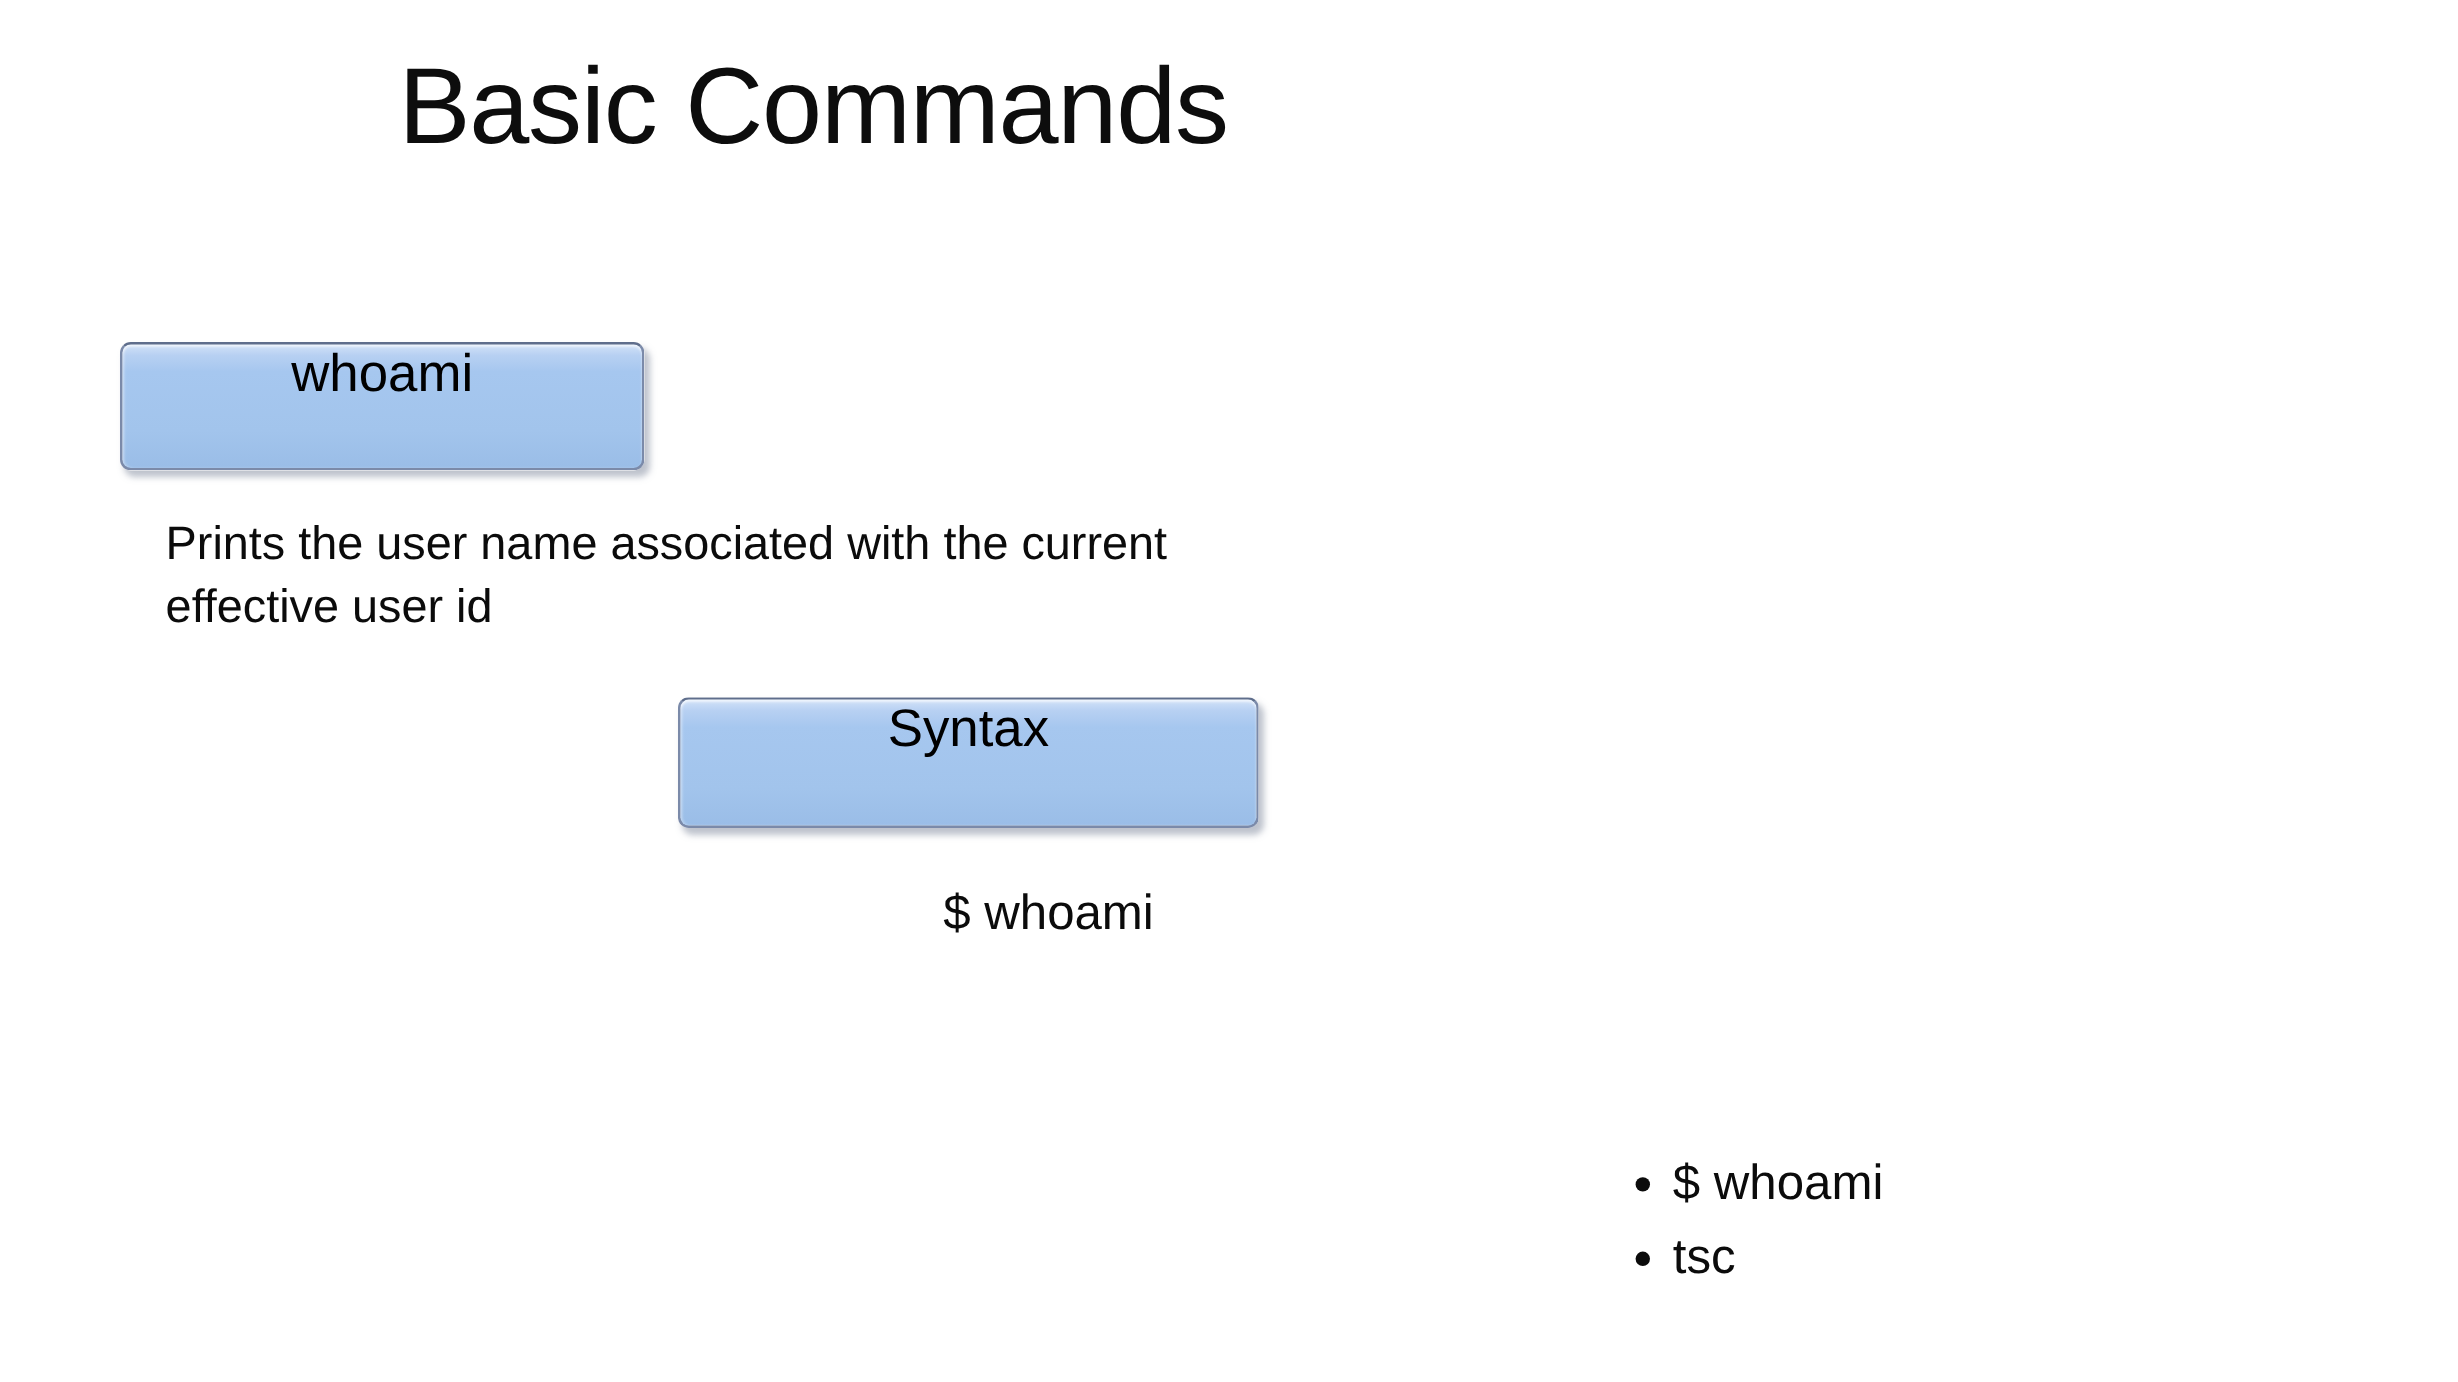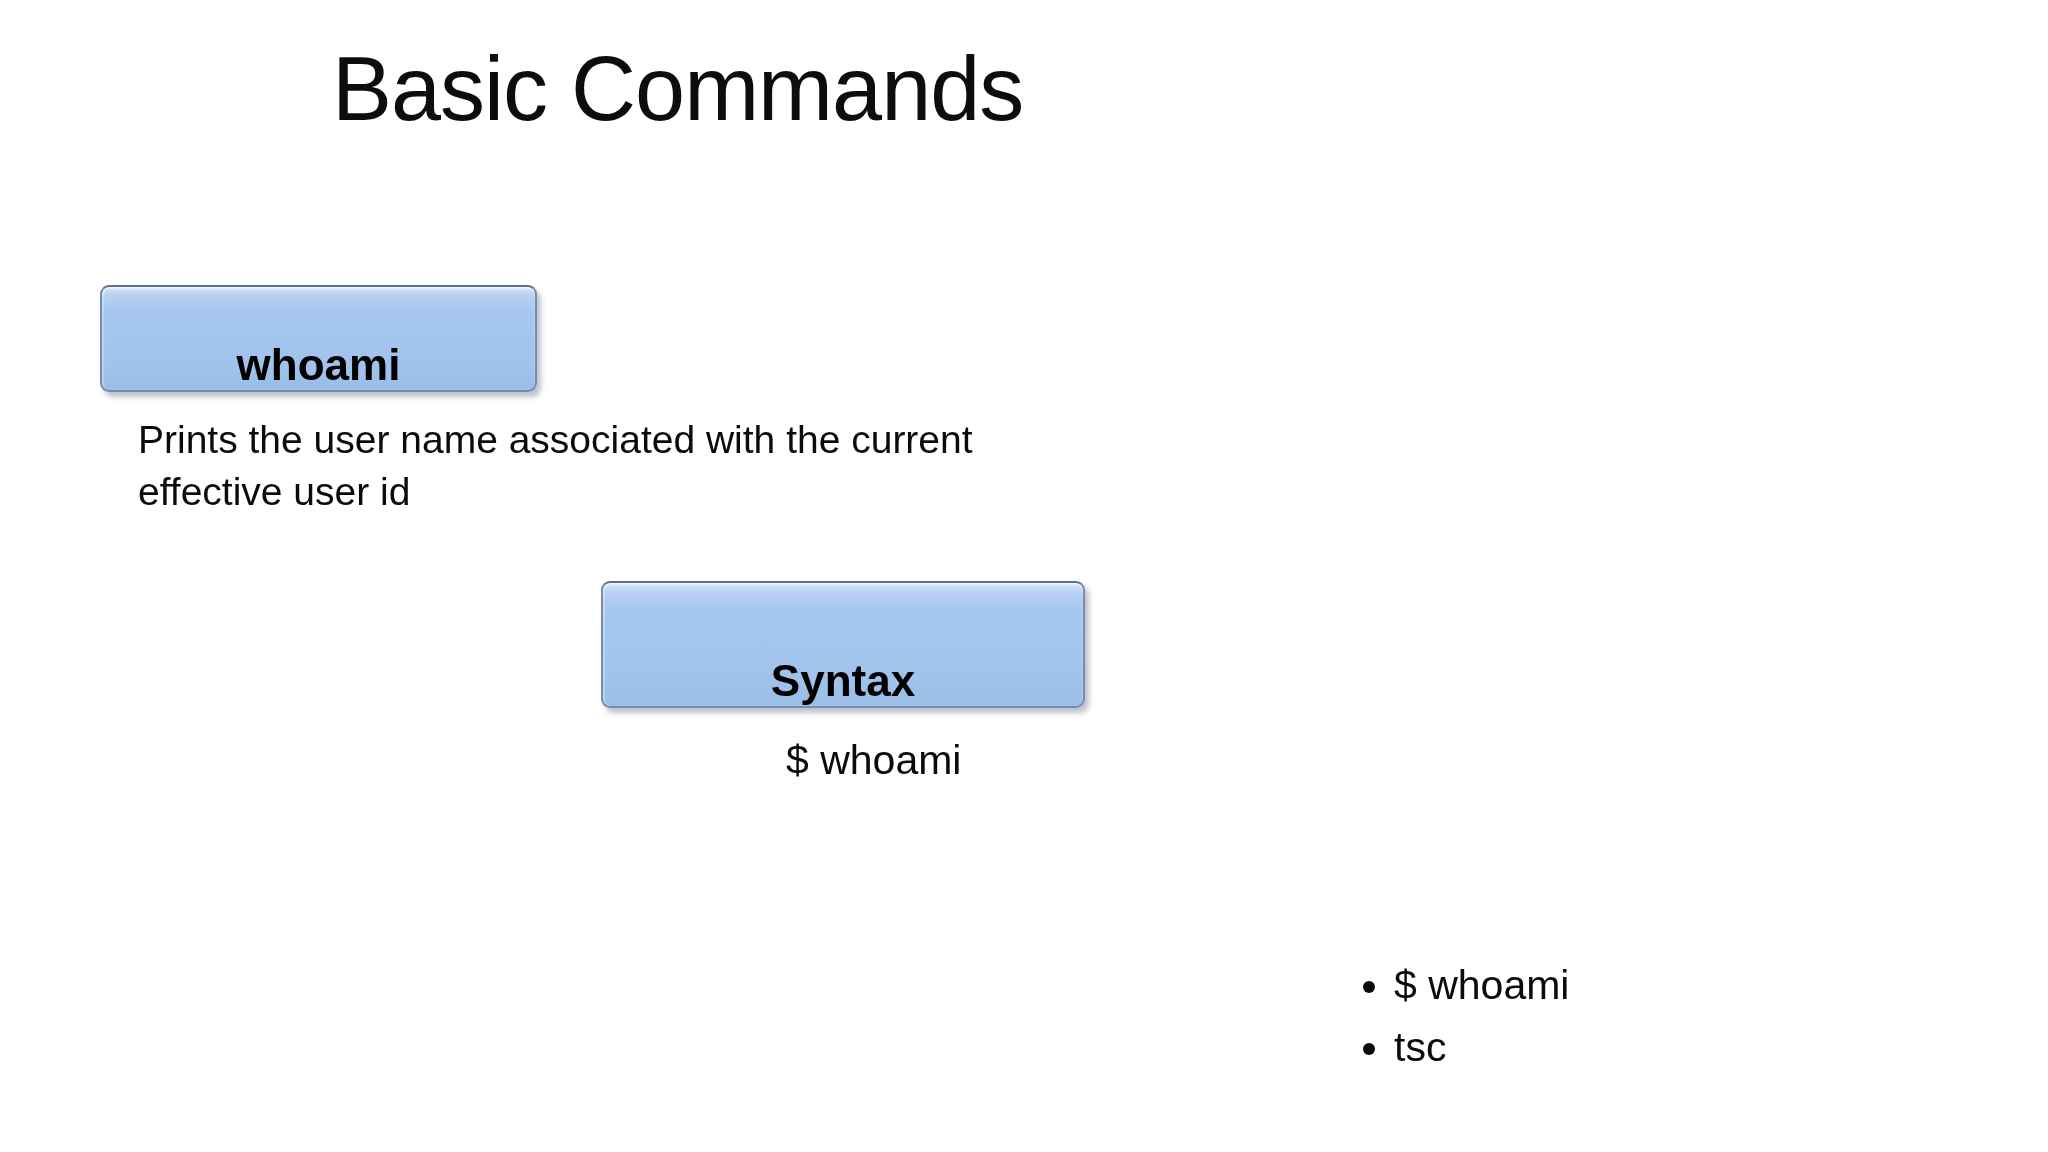--- a/index.html
+++ b/index.html
@@ -24,46 +24,46 @@
     font-size: 90px;
     font-weight: 400;
     letter-spacing: -1px;
     color: #0d0d0d;
     white-space: nowrap;
   }
   .shape-btn {
     position: absolute;
     box-sizing: border-box;
     display: flex;
-    align-items: flex-end;
+    align-items: flex-start;
     justify-content: center;
     border-radius: 9px;
     border: 2px solid #7b8aa9;
     border-top-color: #5f6e8c;
     background: linear-gradient(180deg,
       #d2e2f8 0%,
       #b7d0f2 9%,
       #a6c7ef 22%,
       #a2c4ec 70%,
       #9abde7 100%);
     box-shadow: 4px 5px 5px rgba(125,135,155,0.5),
                 inset 0 2px 2px rgba(255,255,255,0.65),
                 inset 2px 0 2px rgba(255,255,255,0.25);
     font-size: 44px;
-    font-weight: 700;
+    font-weight: 400;
     color: #000000;
   }
   .btn-whoami  { left: 100px;  top: 285px; width: 437px; height: 107px; }
-  .btn-syntax  { left: 601px;  top: 581px; width: 484px; height: 127px; }
+  .btn-syntax  { left: 565px;  top: 581px; width: 484px; height: 109px; }
   .btn-example { left: 1209px; top: 808px; width: 551px; height: 111px; }
 
   .description {
     position: absolute;
     left: 138px;
-    top: 414px;
+    top: 428px;
     width: 950px;
     margin: 0;
     font-size: 39px;
     line-height: 52px;
     color: #0b0b0b;
   }
   .syntax-command {
     position: absolute;
     left: 786px;
     top: 737px;

